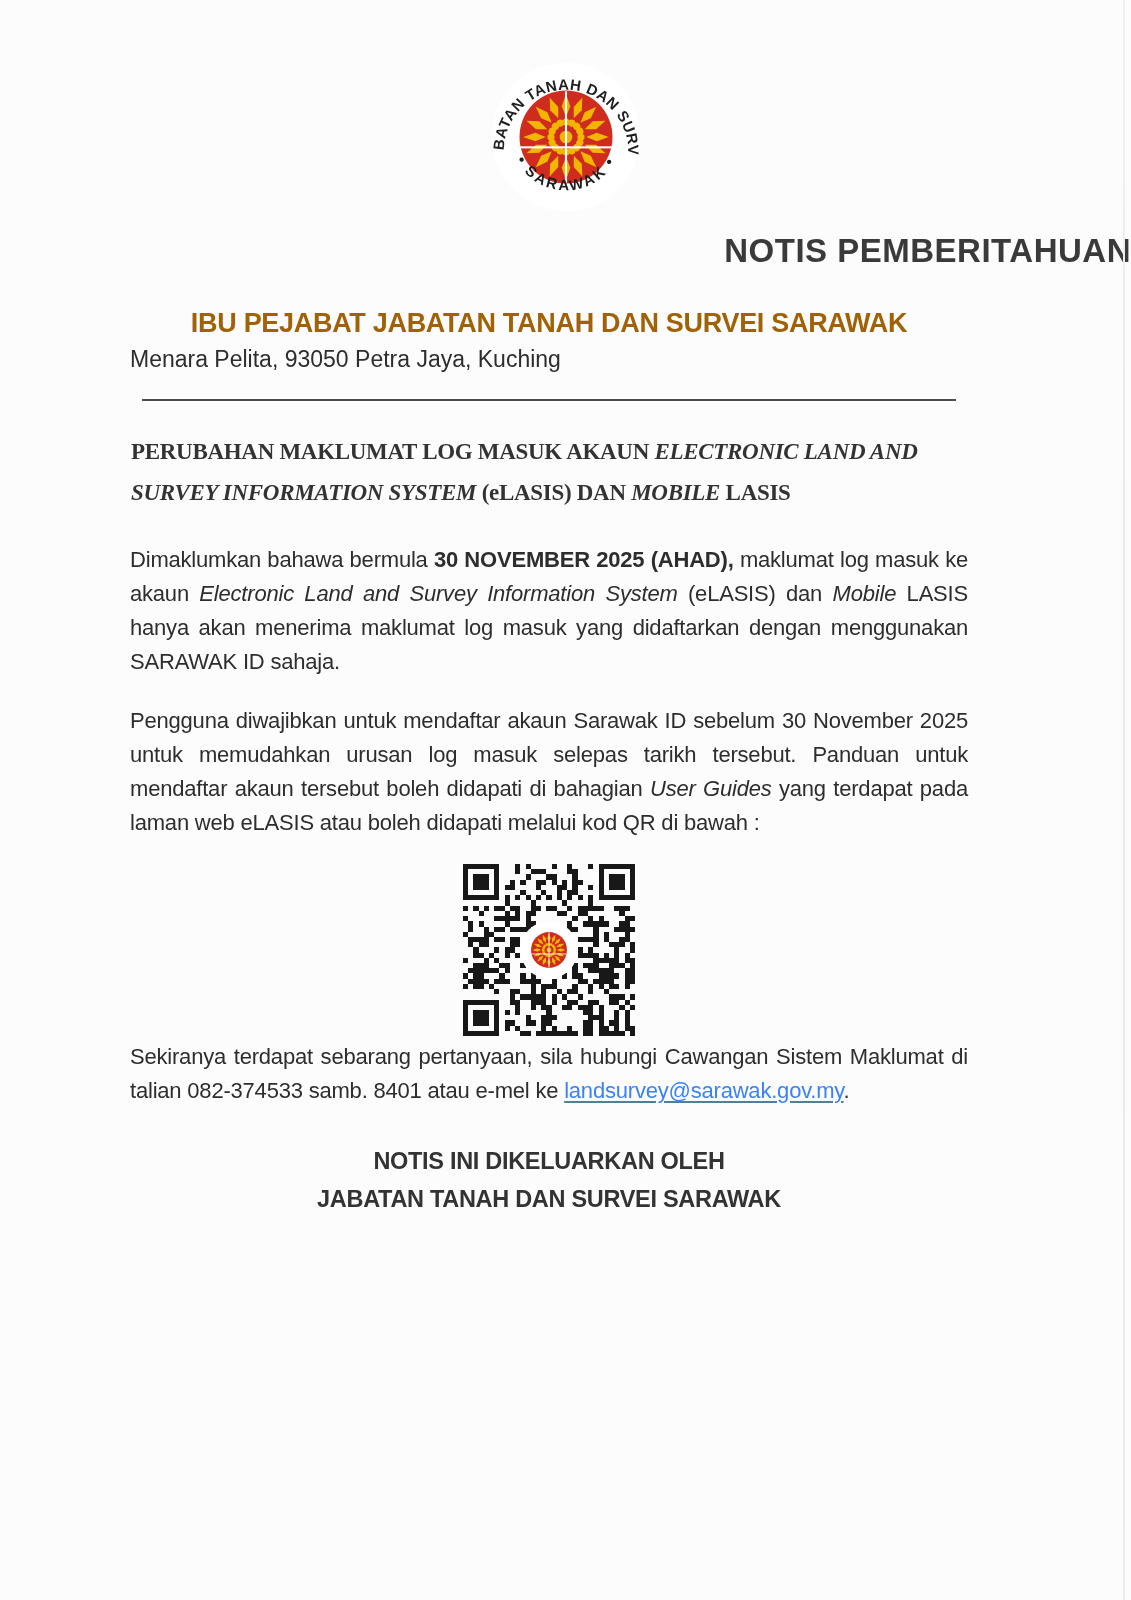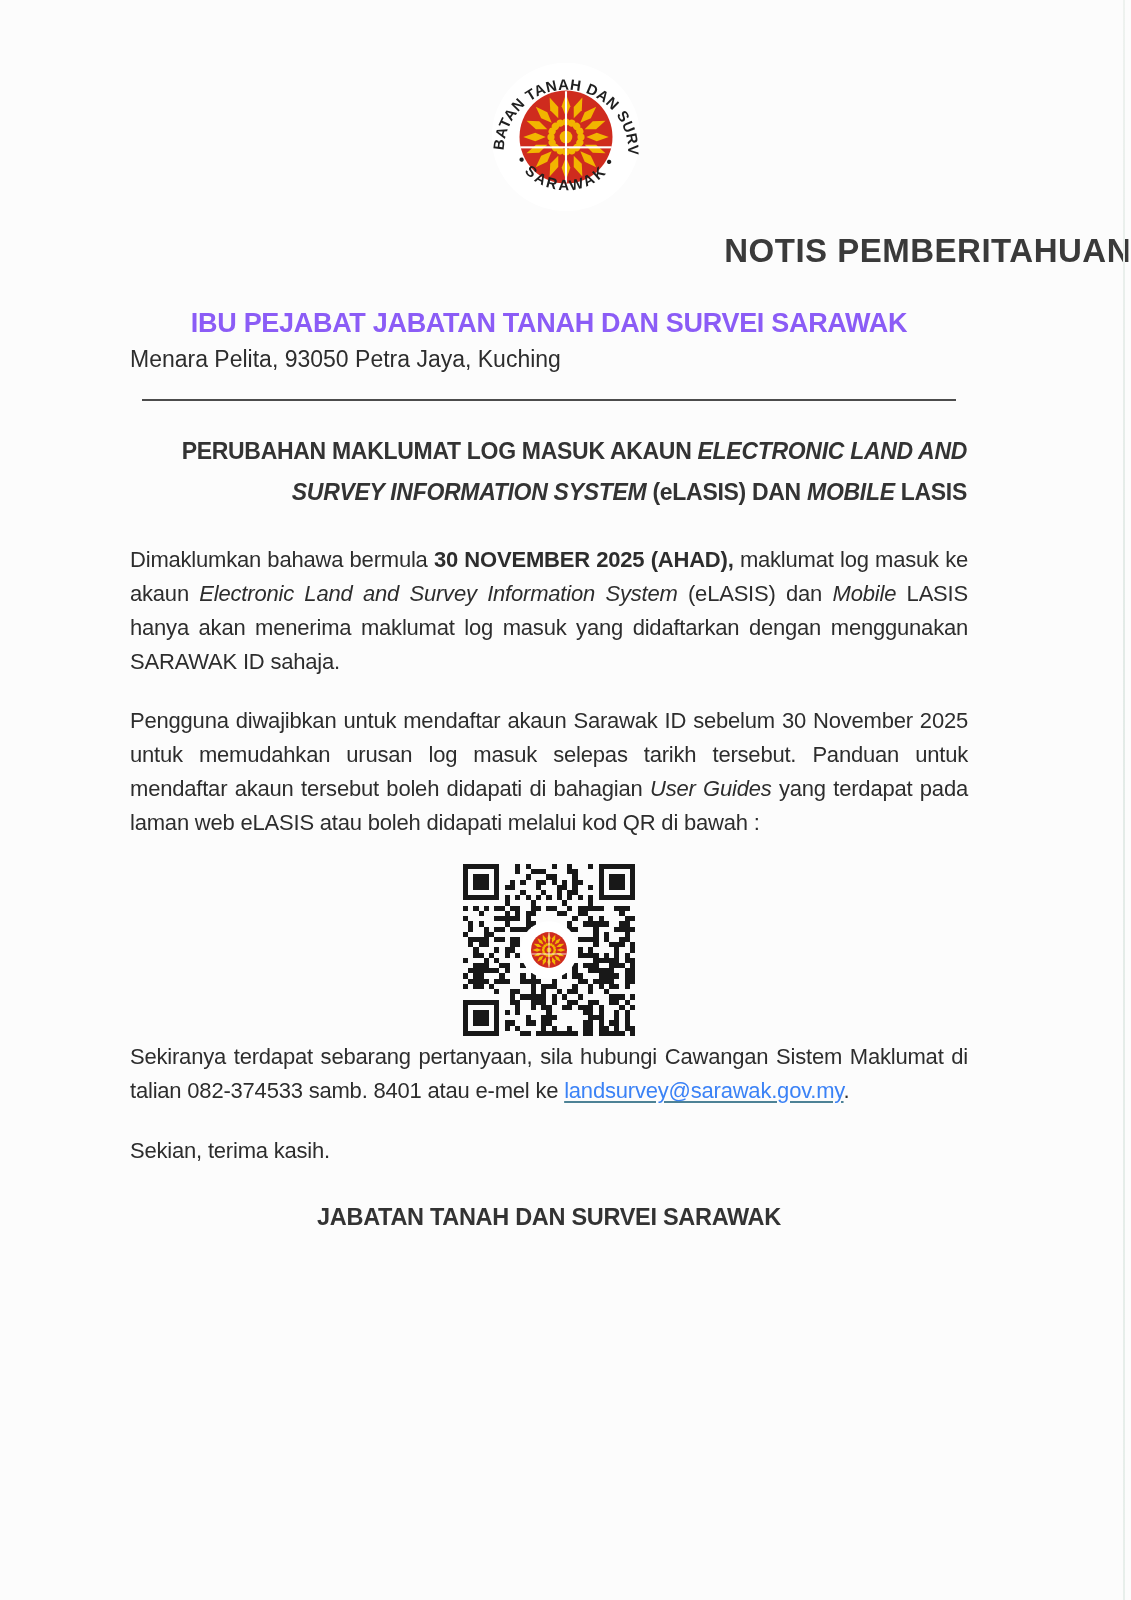--- a/index.html
+++ b/index.html
@@ -17,29 +17,29 @@
 
   .logo-wrap { padding-top:62px; text-align:center; }
   .logo-wrap svg { width:150px; height:150px; }
 
   .doc-title {
     margin-top:16px; text-align:right;
     font-size:33px; font-weight:bold; letter-spacing:0.5px; color:#3a3a3a;
   }
   .org-name {
     margin-top:38px; text-align:center;
-    font-size:27px; font-weight:bold; letter-spacing:-0.3px; color:#8b5cf6;
+    font-size:27px; font-weight:bold; letter-spacing:-0.3px; color:#a16207;
   }
   .org-address { margin-top:7px; text-align:left; font-size:23px; }
 
   .rule { margin:26px 12px 0 12px; border:none; border-top:2.5px solid #4c4c4c; }
 
   .subject {
-    margin:30px auto 0; max-width:836px; text-align:right;
-    font-size:23px; font-weight:bold; line-height:41px; letter-spacing:-0.3px; color:#333;
+    margin:30px auto 0; max-width:836px; text-align:left;
+    font-size:23px; font-weight:bold; line-height:41px; letter-spacing:-0.3px; color:#333;font-family:Liberation Serif, serif;
   }
 
   .para {
     font-size:22px; line-height:34px; letter-spacing:-0.2px;
     text-align:justify;
   }
   .para.first { margin-top:30px; }
   .para + .para { margin-top:25px; }
 
   .seg-b { font-weight:bold; }
@@ -707,22 +707,22 @@
               </g>
               <circle cx="50" cy="50" r="4.2" fill="#f2b500"></circle>
               <rect x="49.3" y="19.5" width="1.4" height="61" fill="#ffffff"></rect>
               <rect x="19.5" y="56.2" width="61" height="1.4" fill="#ffffff"></rect>
             </svg></span>
       </span>
     </div>
 
     <p class="para"><span>Sekiranya terdapat sebarang pertanyaan, sila hubungi Cawangan Sistem Maklumat di talian 082-374533 samb. 8401 atau e-mel ke </span><a href="#" class="doc-link">landsurvey@sarawak.gov.my</a><span>.</span></p>
 
-    <div class="closing">Sekian, terima kasih.</div>
 
     <div class="issuer">
+      <div>NOTIS INI DIKELUARKAN OLEH</div>
       <div>JABATAN TANAH DAN SURVEI SARAWAK</div>
     </div>
 
   </div>
 
   <div class="scan-edge"></div>
 </div>
 
 </body></html>

